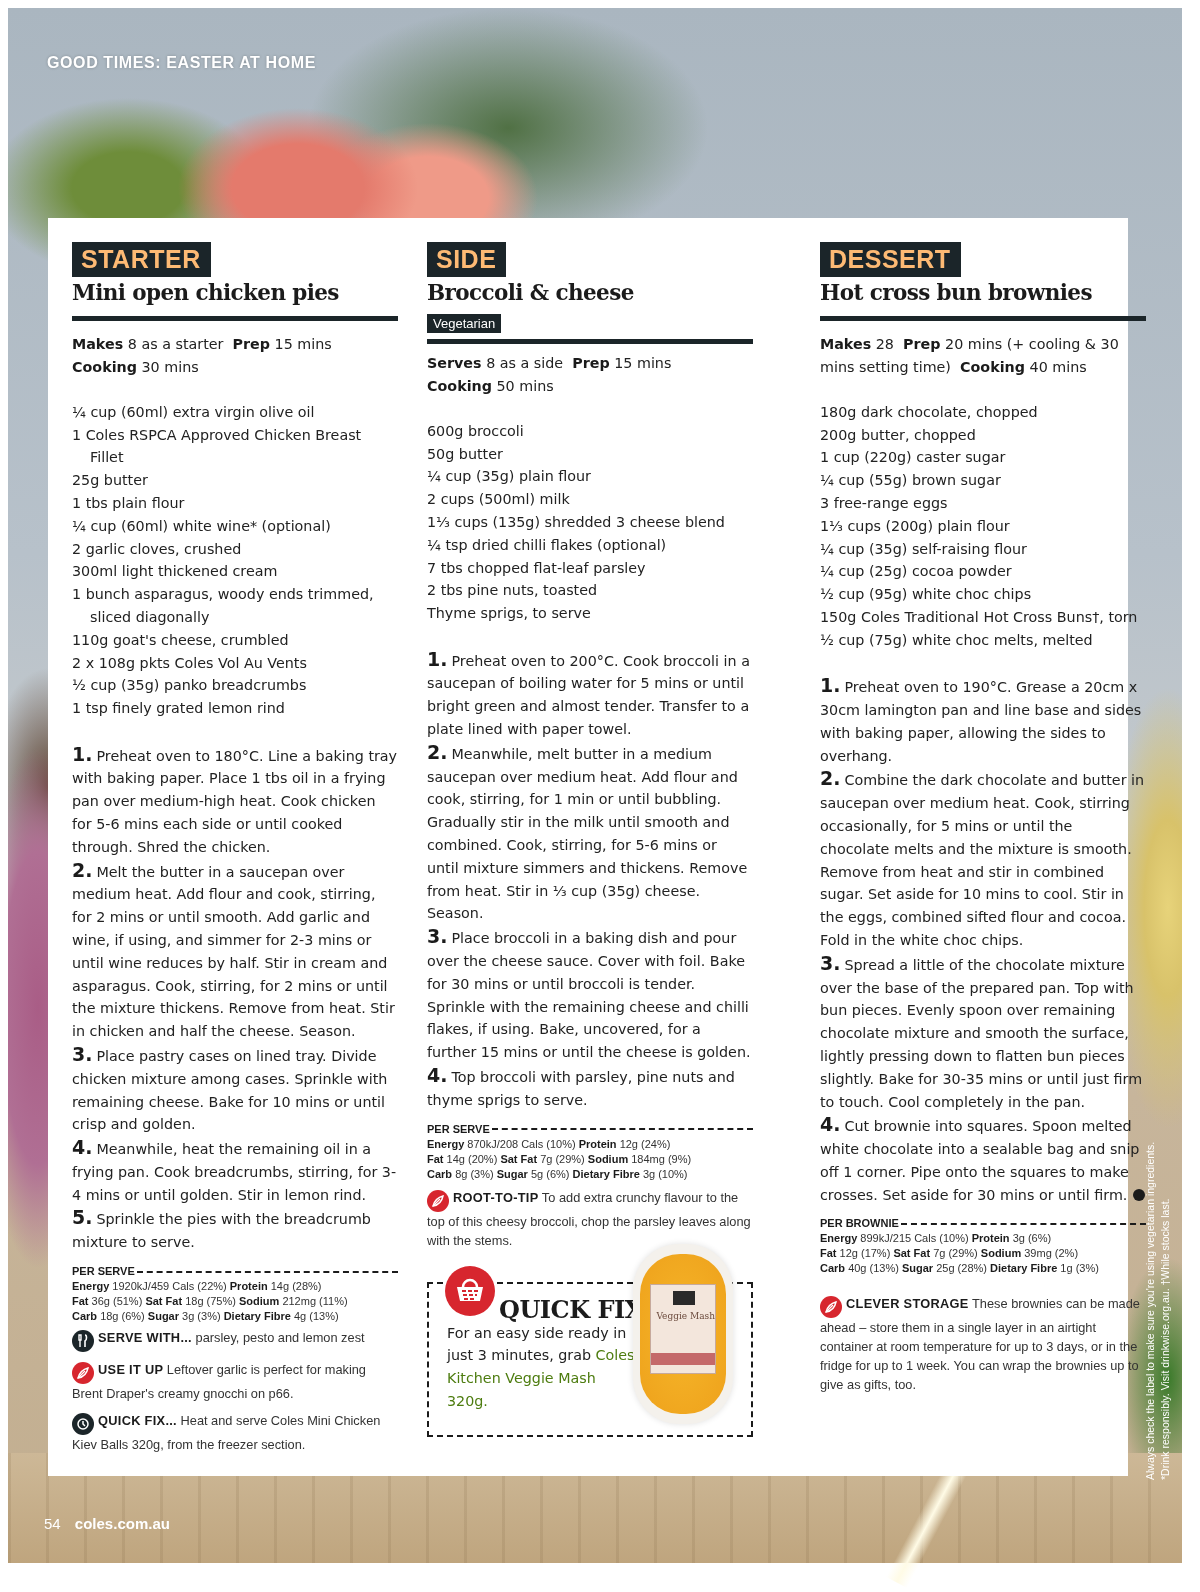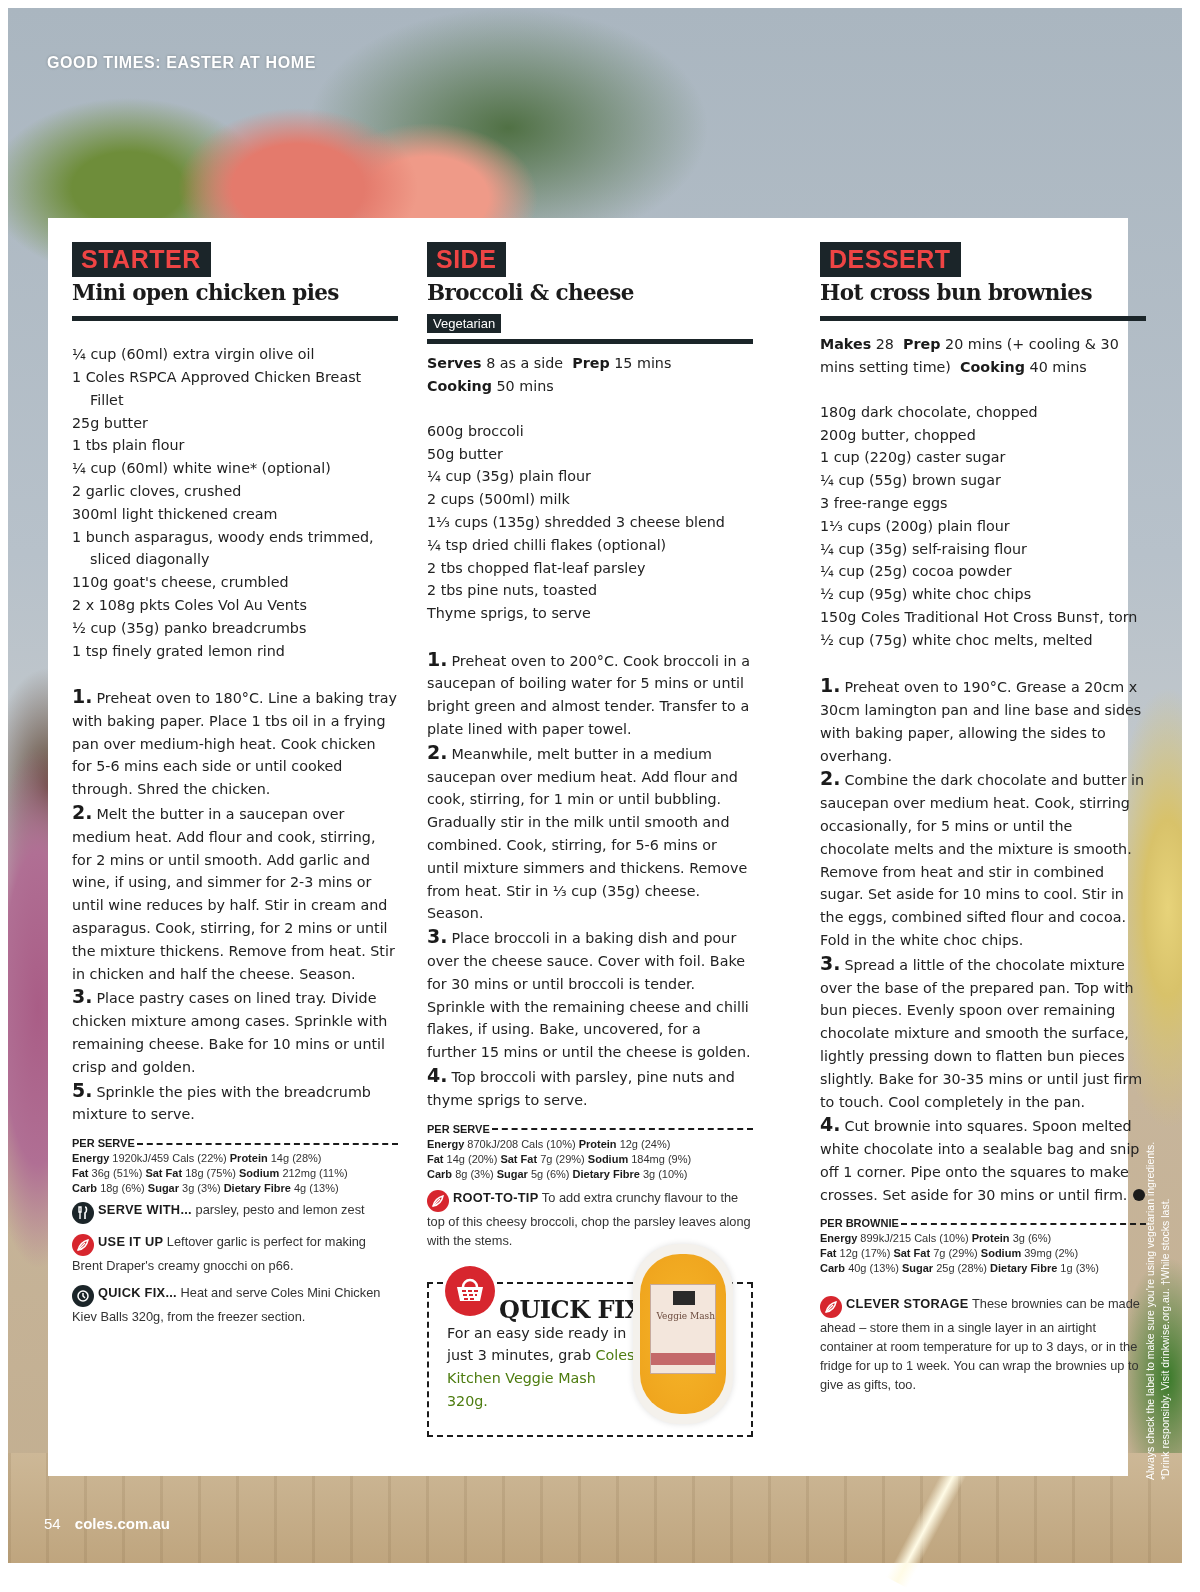--- a/index.html
+++ b/index.html
@@ -55,21 +55,21 @@
   .panel {
     position: absolute; left: 48px; top: 218px; width: 1080px; height: 1258px; background: #fff;
   }
 
   .col { position: absolute; top: 24px; width: 326px; }
   .col-starter { left: 24px; }
   .col-side    { left: 379px; }
   .col-dessert { left: 772px; }
 
   .category {
-    display: inline-block; background: #1b2529; color: #ef4444;
+    display: inline-block; background: #1b2529; color: #fdba74;
     font-family: "Liberation Sans", sans-serif; font-weight: 700; font-size: 25px;
     letter-spacing: .5px; line-height: 1; padding: 5px 10px 5px 9px;
   }
   .recipe-title {
     font-family: "DejaVu Serif", "Liberation Serif", serif; font-weight: 700;
     font-size: 21.5px; letter-spacing: -.6px; color: #1b1b1b; margin-top: 3px; line-height: 1.2;
   }
   .veg-badge {
     display: inline-block; background: #1b2529; color: #fff;
     font-family: "Liberation Sans", sans-serif; font-size: 13px; padding: 2px 6px; margin-top: 8px;
@@ -154,38 +154,44 @@
   <span class="pg">54</span>
   <span class="site">coles.com.au</span>
 </div>
 
 <div class="panel">
 
   <section class="col col-starter">
     <div class="category">STARTER</div>
     <h2 class="recipe-title">Mini open chicken pies</h2>
     <div class="rule"></div>
+    <div class="meta">
+      <b>Makes</b> <span>8 as a starter</span>&nbsp;
+      <b>Prep</b> <span>15 mins</span><br>
+      <b>Cooking</b> <span>30 mins</span>
+    </div>
     <ul class="ingredients">
       <li>¼ cup (60ml) extra virgin olive oil</li>
       <li>1 Coles RSPCA Approved Chicken Breast Fillet</li>
       <li>25g butter</li>
       <li>1 tbs plain flour</li>
       <li>¼ cup (60ml) white wine* (optional)</li>
       <li>2 garlic cloves, crushed</li>
       <li>300ml light thickened cream</li>
       <li>1 bunch asparagus, woody ends trimmed, sliced diagonally</li>
       <li>110g goat's cheese, crumbled</li>
       <li>2 x 108g pkts Coles Vol Au Vents</li>
       <li>½ cup (35g) panko breadcrumbs</li>
       <li>1 tsp finely grated lemon rind</li>
     </ul>
     <ol class="method">
       <li><span class="num">1.</span><span>Preheat oven to 180°C. Line a baking tray with baking paper. Place 1 tbs oil in a frying pan over medium-high heat. Cook chicken for 5-6 mins each side or until cooked through. Shred the chicken.</span></li>
       <li><span class="num">2.</span><span>Melt the butter in a saucepan over medium heat. Add flour and cook, stirring, for 2 mins or until smooth. Add garlic and wine, if using, and simmer for 2-3 mins or until wine reduces by half. Stir in cream and asparagus. Cook, stirring, for 2 mins or until the mixture thickens. Remove from heat. Stir in chicken and half the cheese. Season.</span></li>
       <li><span class="num">3.</span><span>Place pastry cases on lined tray. Divide chicken mixture among cases. Sprinkle with remaining cheese. Bake for 10 mins or until crisp and golden.</span></li>
+      <li><span class="num">4.</span><span>Meanwhile, heat the remaining oil in a frying pan. Cook breadcrumbs, stirring, for 3-4 mins or until golden. Stir in lemon rind.</span></li>
       <li><span class="num">5.</span><span>Sprinkle the pies with the breadcrumb mixture to serve.</span></li>
     </ol>
     <div class="nutrition">
       <div class="head">
           <span>PER SERVE</span>
           <span class="dash"></span>
         </div>
       <div><b>Energy</b> <span>1920kJ/459 Cals (22%)</span> <b>Protein</b> <span>14g (28%)</span></div>
       <div><b>Fat</b> <span>36g (51%)</span> <b>Sat Fat</b> <span>18g (75%)</span> <b>Sodium</b> <span>212mg (11%)</span></div>
       <div><b>Carb</b> <span>18g (6%)</span> <b>Sugar</b> <span>3g (3%)</span> <b>Dietary Fibre</b> <span>4g (13%)</span></div>
@@ -226,21 +232,21 @@
       <b>Prep</b> <span>15 mins</span><br>
       <b>Cooking</b> <span>50 mins</span>
     </div>
     <ul class="ingredients">
       <li>600g broccoli</li>
       <li>50g butter</li>
       <li>¼ cup (35g) plain flour</li>
       <li>2 cups (500ml) milk</li>
       <li>1⅓ cups (135g) shredded 3 cheese blend</li>
       <li>¼ tsp dried chilli flakes (optional)</li>
-      <li>2 tbs chopped flat-leaf parsley</li>
+      <li>7 tbs chopped flat-leaf parsley</li>
       <li>2 tbs pine nuts, toasted</li>
       <li>Thyme sprigs, to serve</li>
     </ul>
     <ol class="method">
       <li><span class="num">1.</span><span>Preheat oven to 200°C. Cook broccoli in a saucepan of boiling water for 5 mins or until bright green and almost tender. Transfer to a plate lined with paper towel.</span></li>
       <li><span class="num">2.</span><span>Meanwhile, melt butter in a medium saucepan over medium heat. Add flour and cook, stirring, for 1 min or until bubbling. Gradually stir in the milk until smooth and combined. Cook, stirring, for 5-6 mins or until mixture simmers and thickens. Remove from heat. Stir in ⅓ cup (35g) cheese. Season.</span></li>
       <li><span class="num">3.</span><span>Place broccoli in a baking dish and pour over the cheese sauce. Cover with foil. Bake for 30 mins or until broccoli is tender. Sprinkle with the remaining cheese and chilli flakes, if using. Bake, uncovered, for a further 15 mins or until the cheese is golden.</span></li>
       <li><span class="num">4.</span><span>Top broccoli with parsley, pine nuts and thyme sprigs to serve.</span></li>
     </ol>
     <div class="nutrition">

